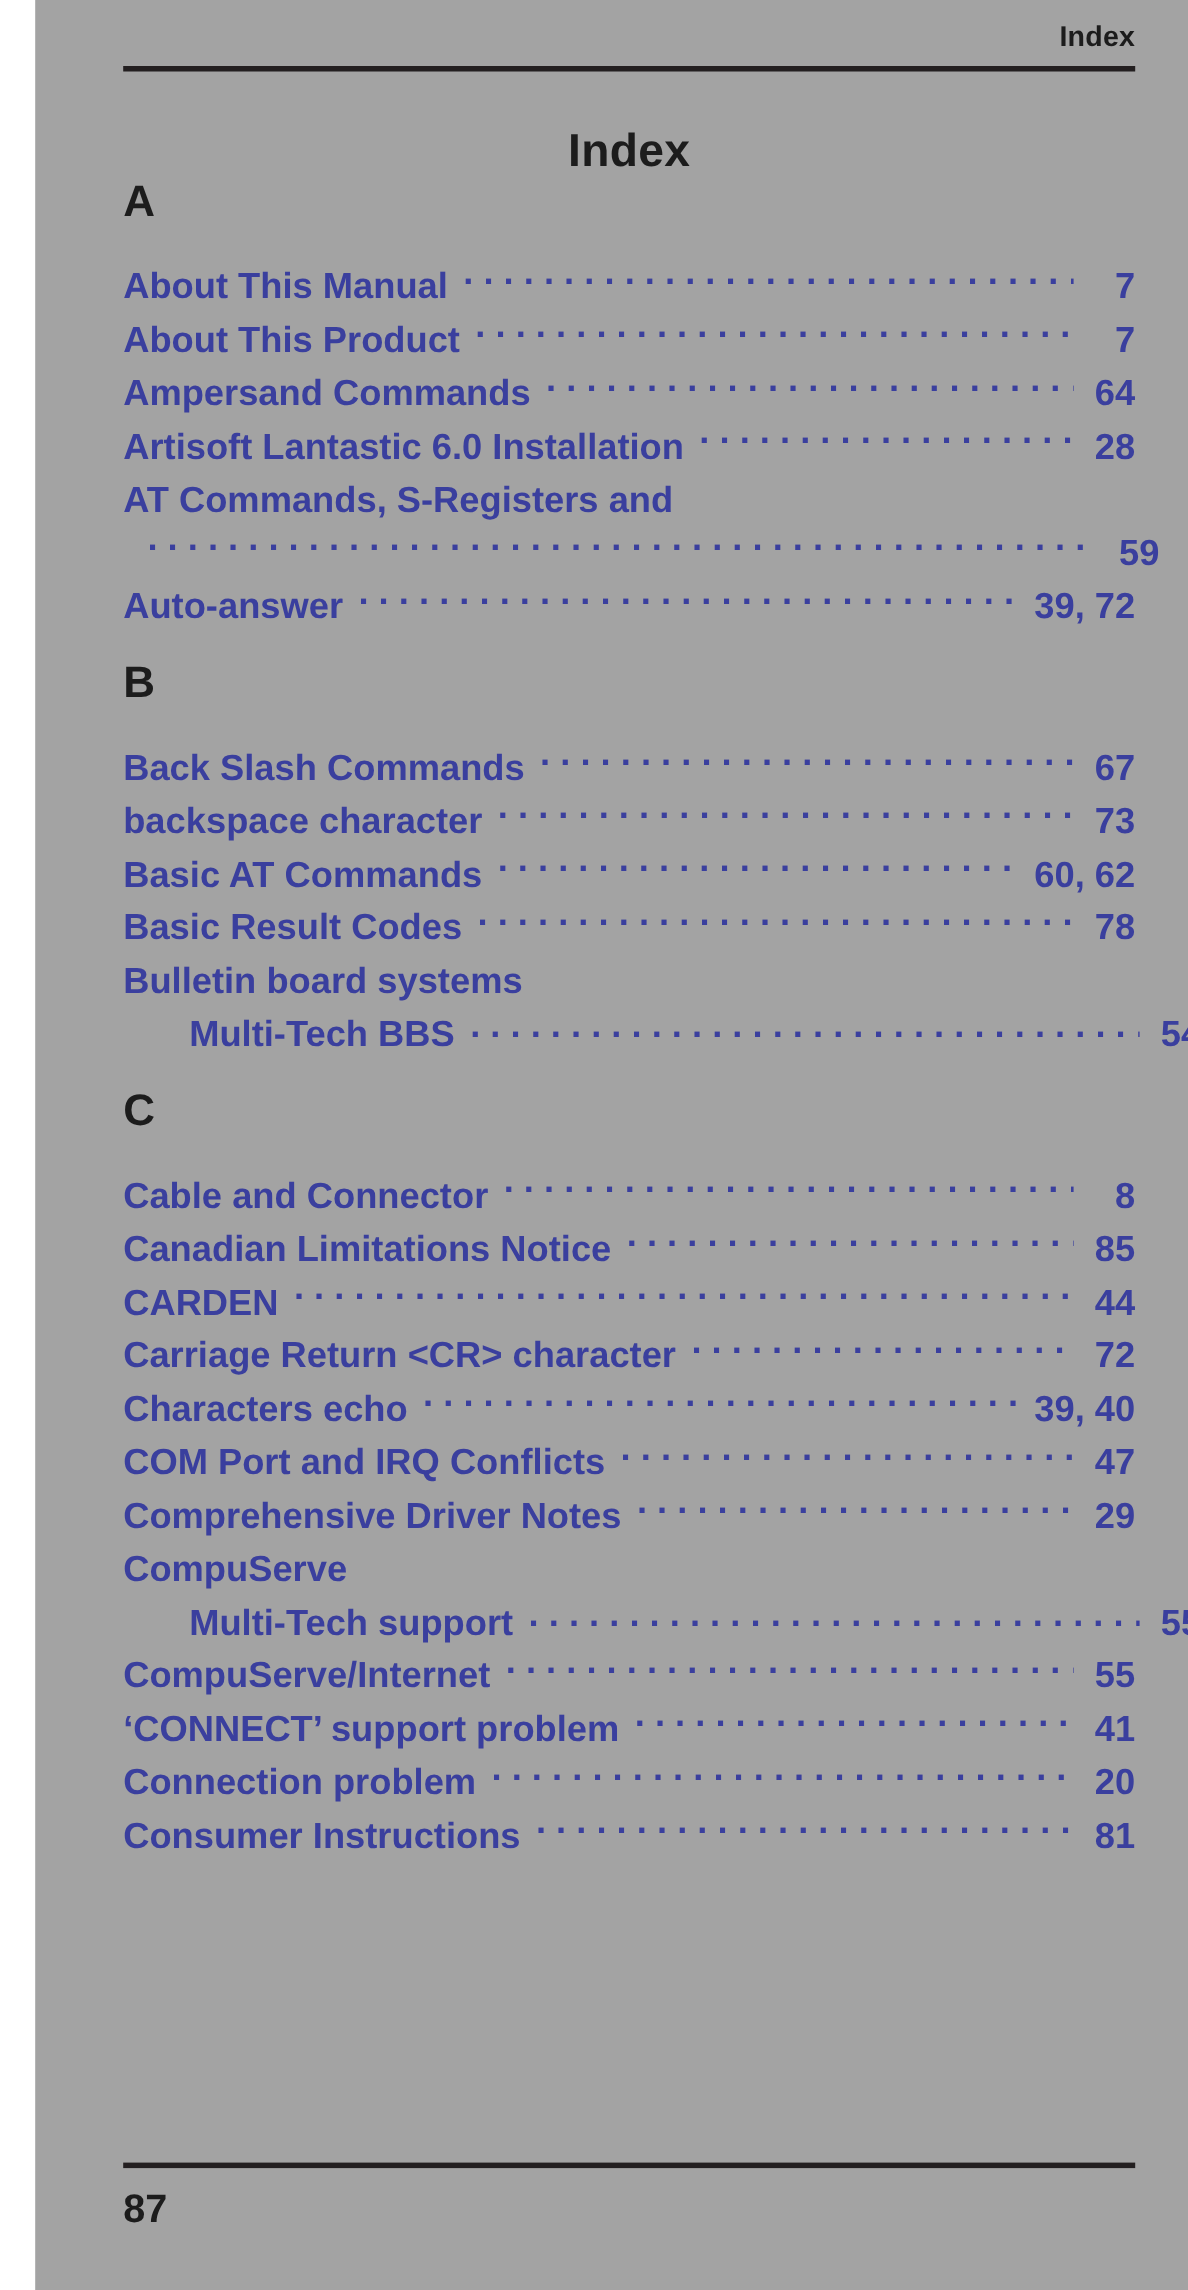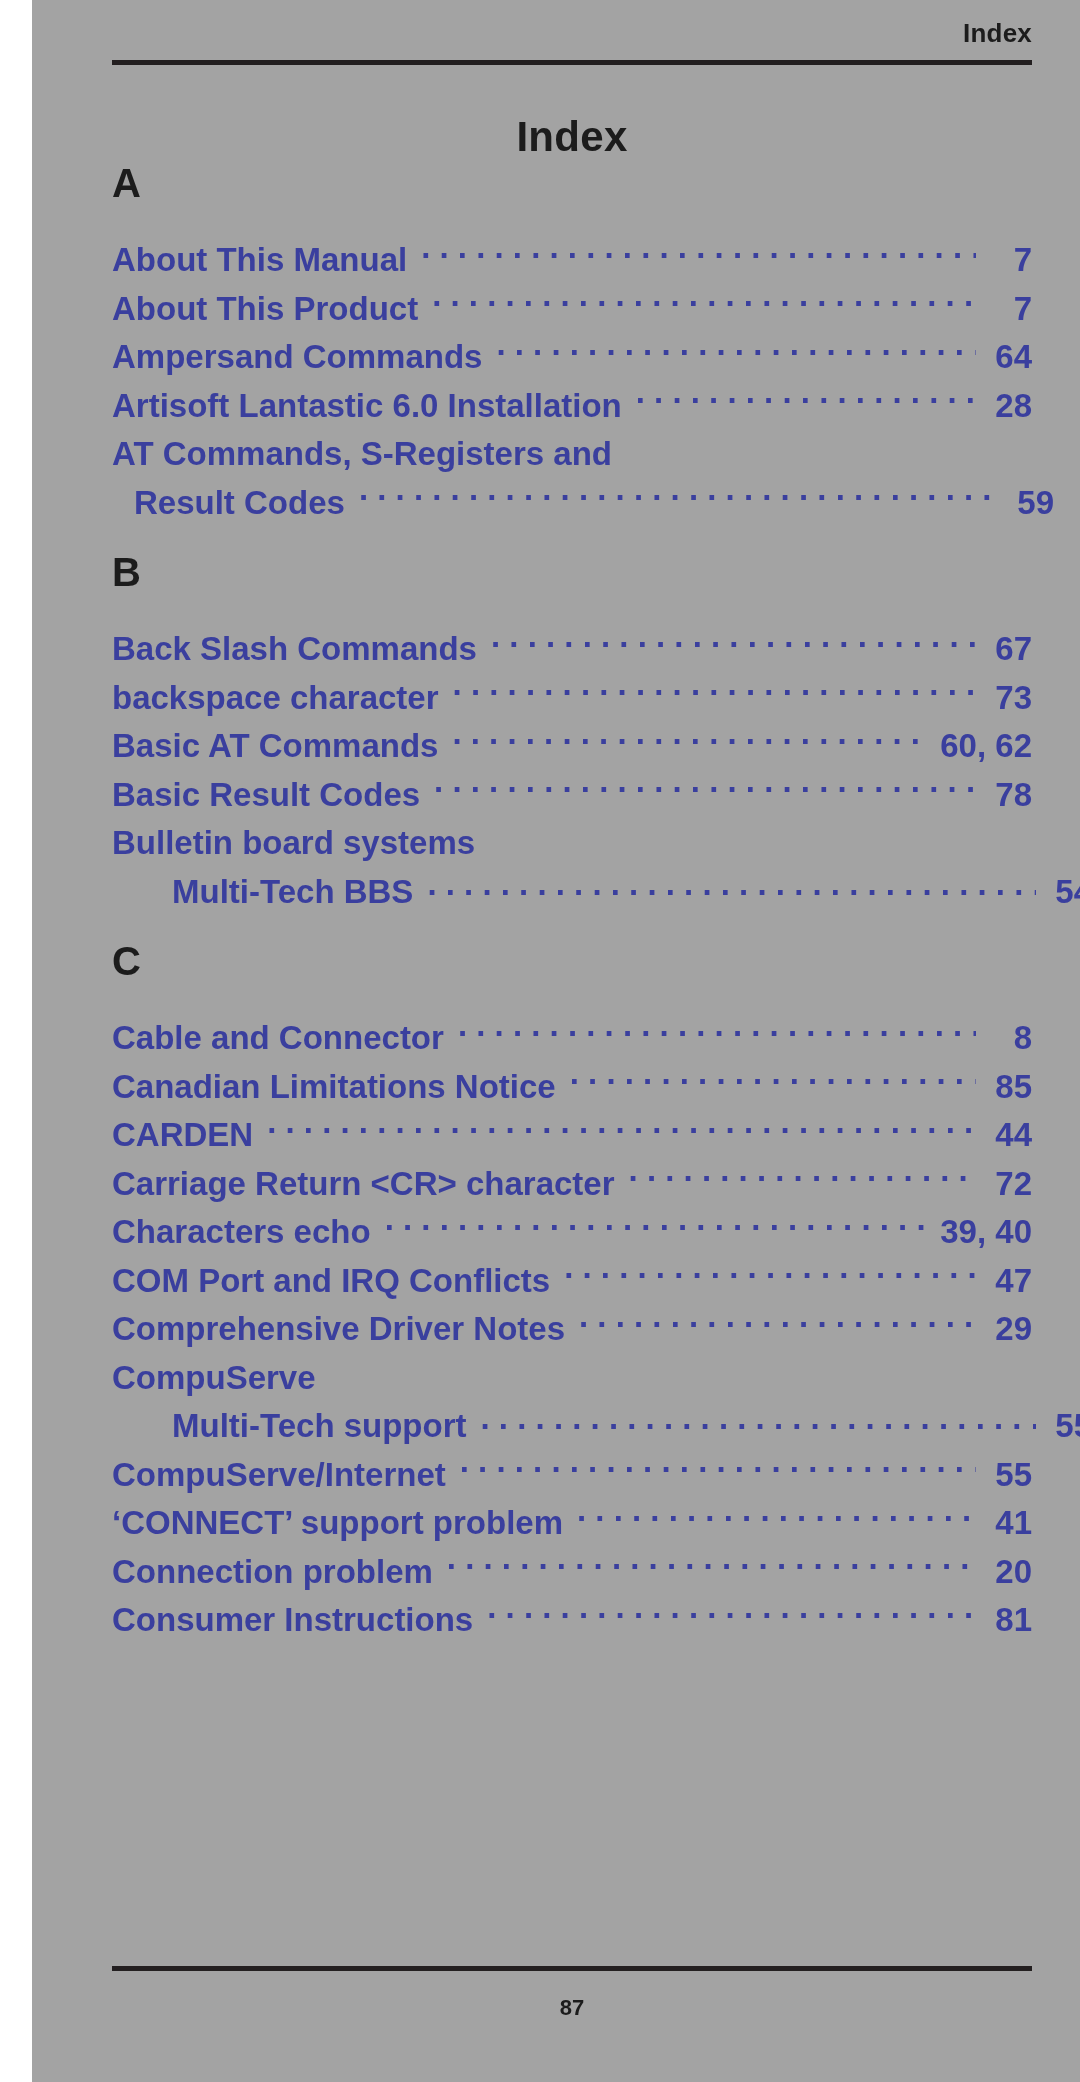--- a/index.html
+++ b/index.html
@@ -138,22 +138,22 @@
 
   
   .footer {
     position: absolute;
     left: 80px;
     right: 80px;
     top: 1990px;
   }
   .footer-page {
     display: block;
-    text-align: center;
-    font-size: 22px;
+    text-align: left;
+    font-size: 36px;
     font-weight: bold;
     color: #1c1c1c;
     line-height: 36px;
   }
 </style>
 </head>
 <body>
 
 <div class="page">
 
@@ -186,23 +186,27 @@
           </li>
           <li class="entry">
             <span class="entry-label">Artisoft Lantastic 6.0 Installation</span>
             <span class="entry-leader"></span>
             <span class="entry-pages">28</span>
           </li>
           <li class="entry no-pages">
             <span class="entry-label">AT Commands, S-Registers and</span>
           </li>
           <li class="entry indent-1">
-            <span class="entry-label">Result Codes</span>
             <span class="entry-leader"></span>
             <span class="entry-pages">59</span>
+          </li>
+          <li class="entry">
+            <span class="entry-label">Auto-answer</span>
+            <span class="entry-leader"></span>
+            <span class="entry-pages">39,  72</span>
           </li>
         </ul>
       </div>
       <div class="section">
         <div class="section-letter">B</div>
         <ul class="entry-list">
           <li class="entry">
             <span class="entry-label">Back Slash Commands</span>
             <span class="entry-leader"></span>
             <span class="entry-pages">67</span>

